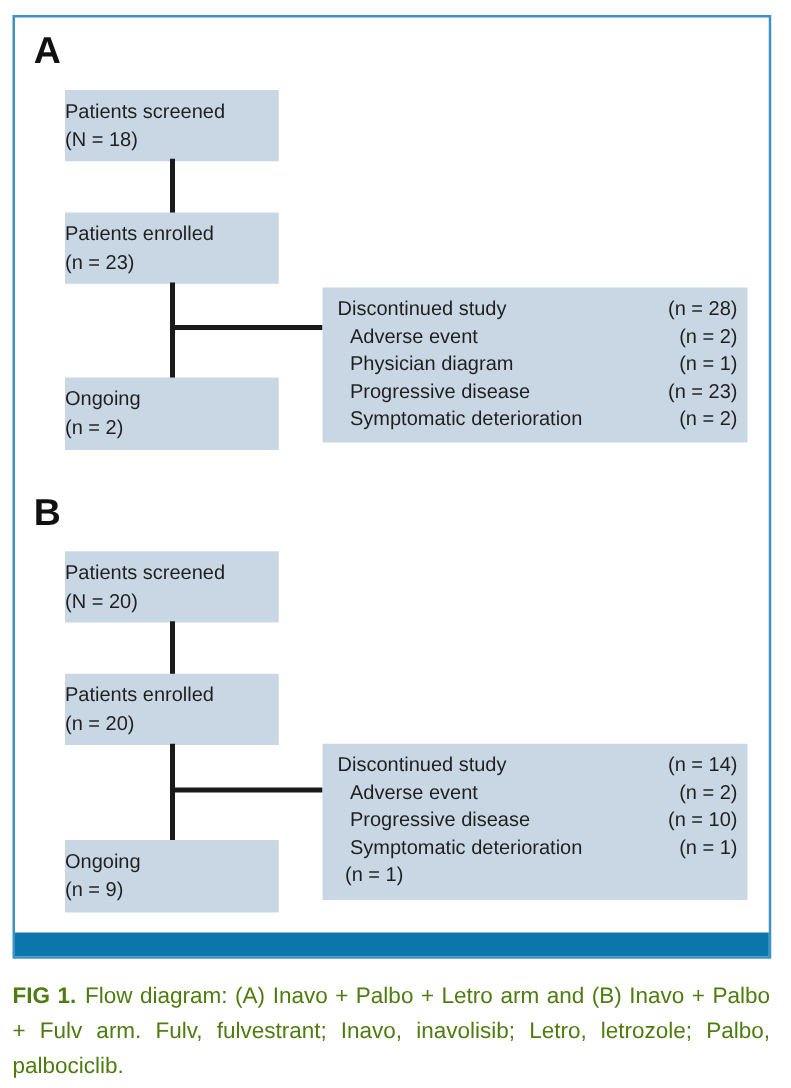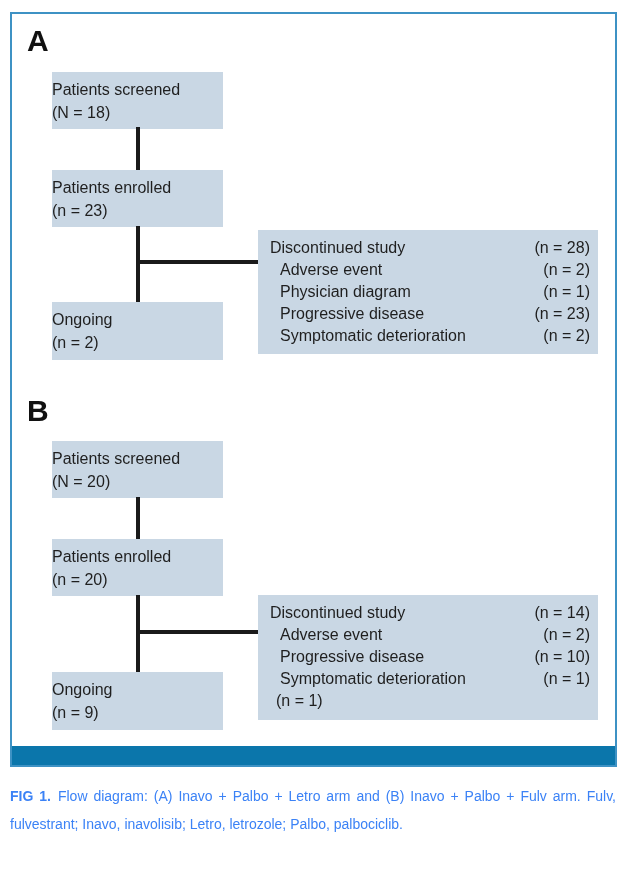--- a/index.html
+++ b/index.html
@@ -37,21 +37,21 @@
     font-size:16px;line-height:22px;color:#1f1f1f;
   }
   .disc-row{display:flex;justify-content:space-between;align-items:baseline;}
   .disc-row.indent .disc-label{padding-left:10px;}
   .disc-value{white-space:nowrap;padding-left:6px;}
 
   .connector{position:absolute;background:var(--line_color,#1a1a1a);}
 
   .caption{
     position:absolute;left:10px;top:782px;width:606px;margin:0;
-    font-size:14px;line-height:28px;color:#3b82f6;text-align:justify;
+    font-size:18px;line-height:28px;color:#4d7c0f;text-align:justify;
   }
   .fig-tag{font-weight:bold;padding-right:7px;}
 </style>
 </head>
 <body>
 
 <div class="page">
 
   <div class="frame"></div>
 

